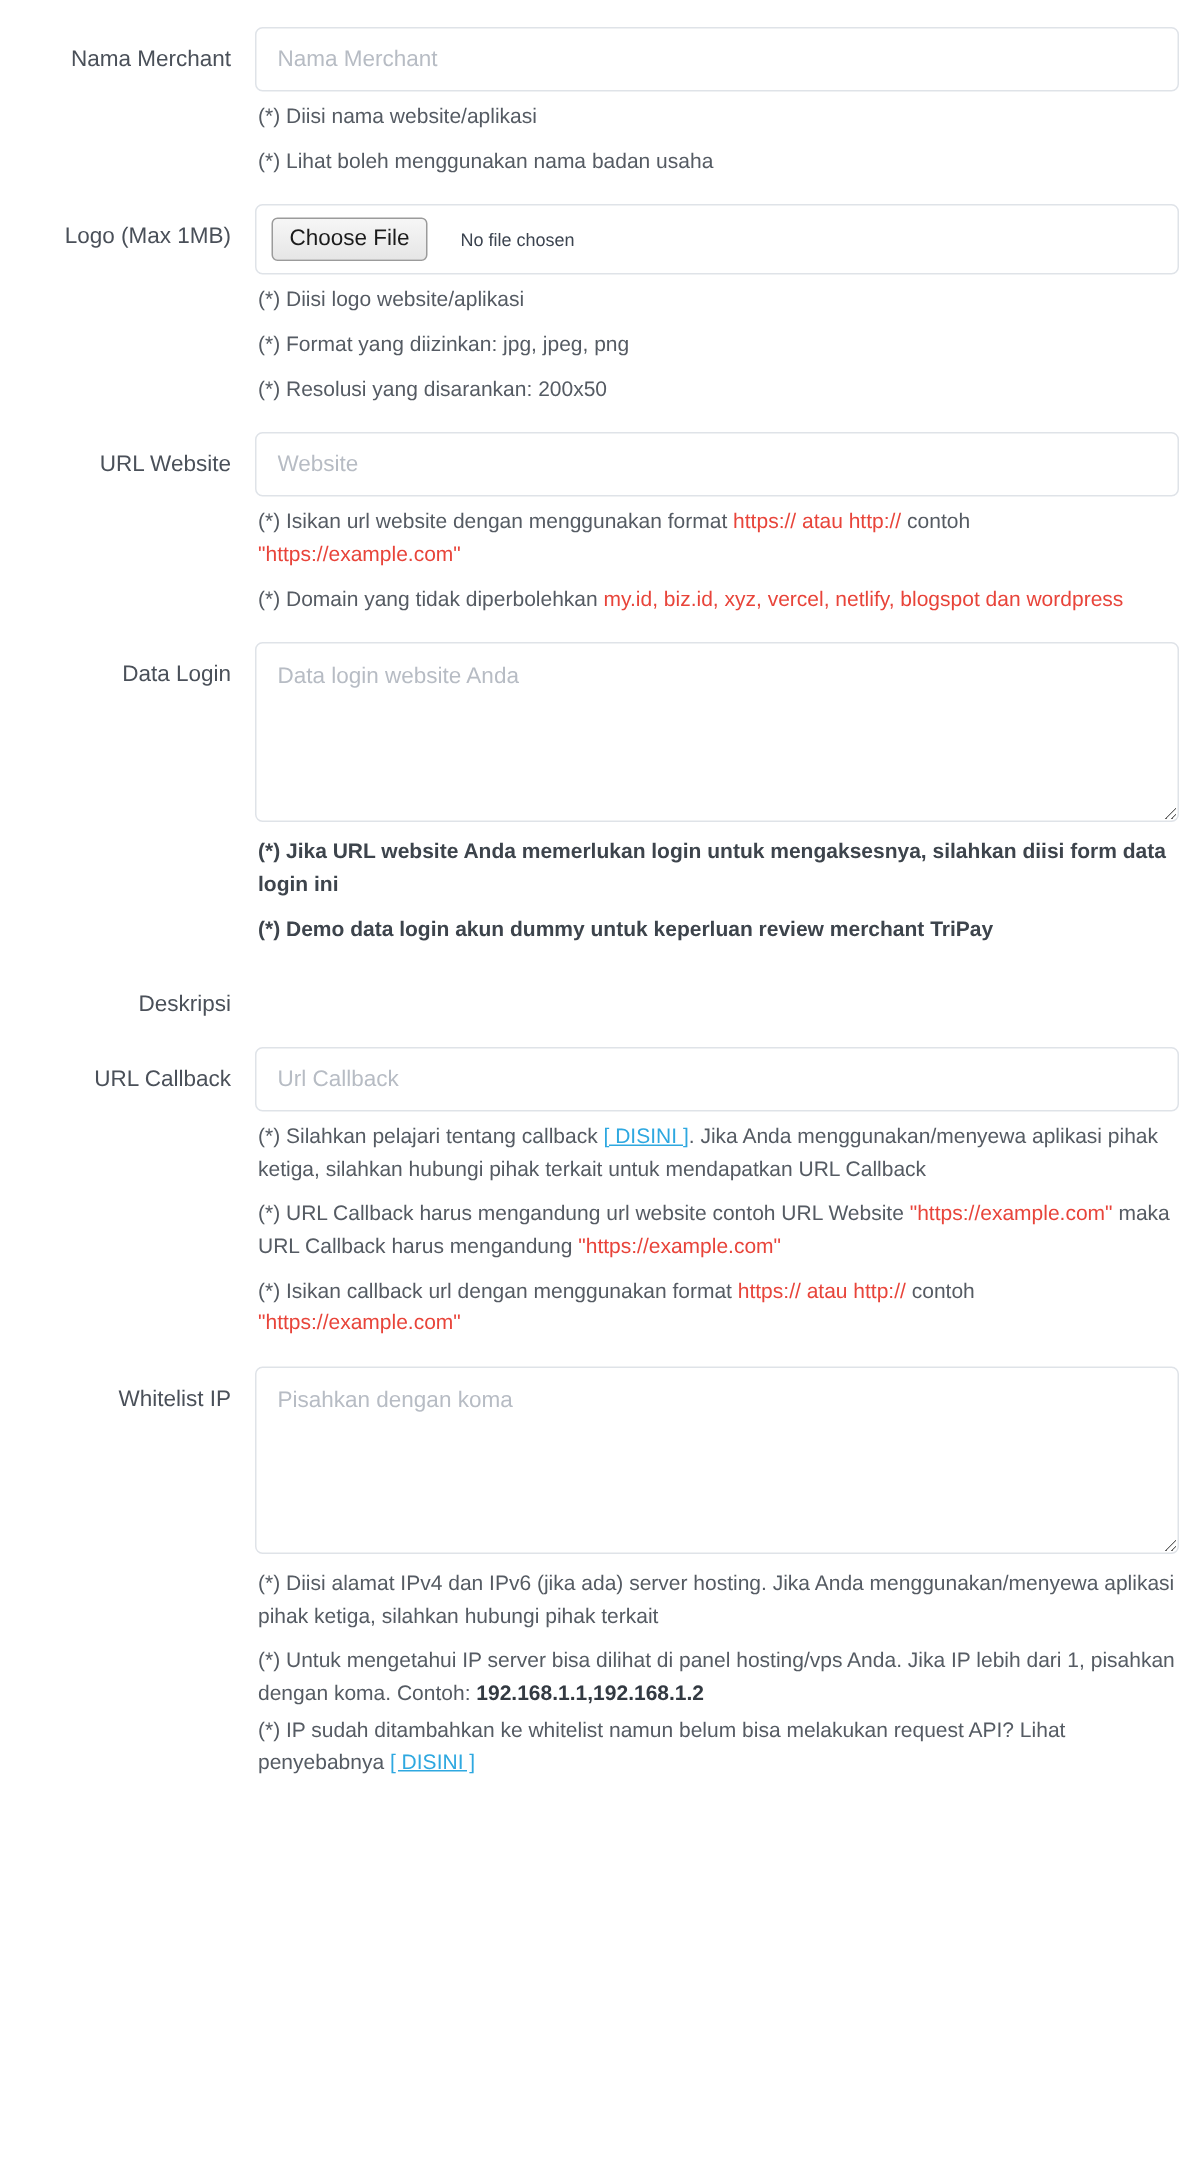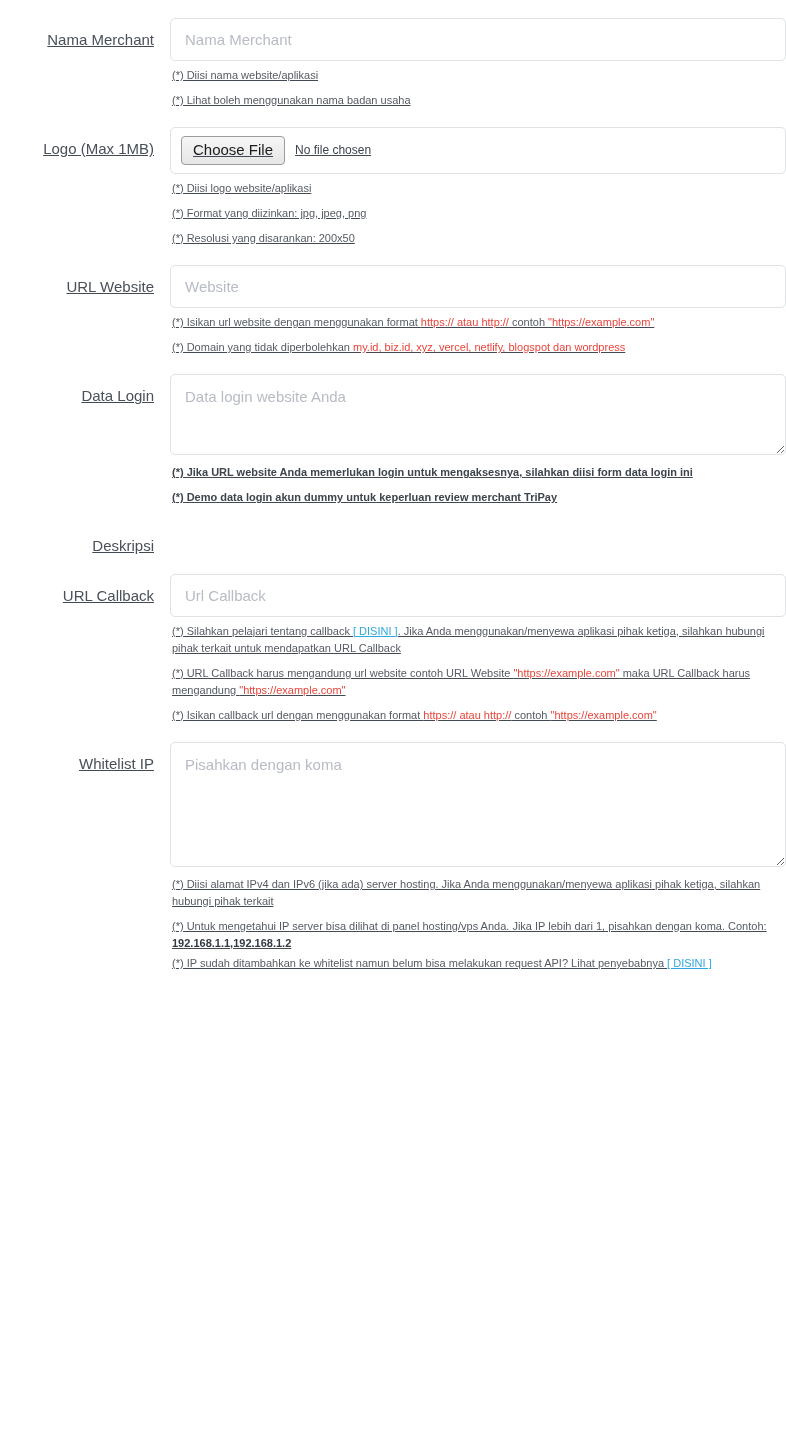--- a/index.html
+++ b/index.html
@@ -11,21 +11,20 @@
   }
   body {
     width: 786px;
     min-height: 1440px;
     color: #444a52;
     font-size: 13px;
   }
   .form {
     width: 786px;
     padding: 18px 0 16px 16px;
-    text-decoration: underline;
   }
   .row {
     display: flex;
     align-items: flex-start;
     margin-bottom: 4px;
   }
   .label-col {
     width: 154px;
     flex: 0 0 154px;
     text-align: right;
@@ -49,53 +48,53 @@
     font-size: 15px;
     padding: 12px 14px;
     outline: none;
   }
   .control::placeholder { color: #b7bcc4; }
   textarea.control {
     resize: vertical;
     line-height: 1.35;
     color: #3c4450;
   }
-  textarea.ta-login { height: 81px; }
+  textarea.ta-login { height: 120px; }
   textarea.ta-desk { height: 130px; }
   textarea.ta-ip { height: 125px; }
 
   .file-wrap {
     width: 100%;
     border: 1px solid #dfe3e8;
     border-radius: 5px;
     background: #fff;
     padding: 8px 10px;
     display: flex;
     align-items: center;
-    gap: 10px;
+    gap: 22px;
   }
   .file-btn {
     background: linear-gradient(#f6f6f6, #e6e6e6);
     border: 1px solid #9b9b9b;
     border-radius: 4px;
     padding: 4px 11px;
     font-size: 15px;
     color: #1b1b1b;
     font-family: "Liberation Sans", sans-serif;
     line-height: 1.25;
     cursor: pointer;
   }
   .file-name {
     font-size: 12px;
     color: #3c4450;
   }
 
   .hints { padding: 6px 2px 0 2px; }
   .hint {
-    font-size: 11px;
+    font-size: 14px;
     line-height: 1.55;
     color: #555b63;
     margin: 0 0 8px 0;
   }
   .hint:last-child { margin-bottom: 0; }
   .hint.bold { font-weight: bold; color: #3d444c; }
   .red { color: #e8443a; }
   .blue { color: #2ea8e0; }
   .strong { font-weight: bold; color: #333a42; }
   .sp-small { margin-bottom: 3px; }

